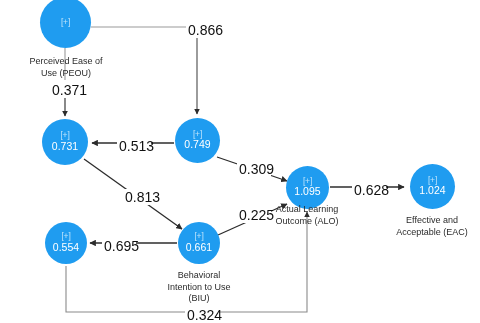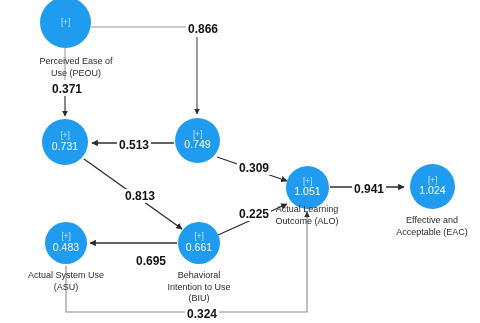--- a/index.html
+++ b/index.html
@@ -49,22 +49,22 @@
   .node-label {
     position: absolute;
     text-align: center;
     font-size: 9px;
     color: #2b2b2b;
     line-height: 1.28;
     white-space: pre-line;
   }
   .edge-label {
     position: absolute;
-    font-size: 12px;
-    font-weight: bold;
+    font-size: 14px;
+    font-weight: normal;
     color: #111111;
     background: #ffffff;
     padding: 0 2px;
     text-align: right;
     white-space: nowrap;
   }
 </style>
 </head>
 <body>
 
@@ -95,21 +95,21 @@
 
     <path d="M 330 187 L 404 187" stroke="#2c2c2c" stroke-width="1.3" fill="none" marker-end="url(#arrow)"></path>
 
     <path d="M 66 266 L 66 312 L 307 312 L 307 212" stroke="#8a8a8a" stroke-width="1.1" fill="none" marker-end="url(#arrow)"></path>
   </svg>
 
   <div class="node" style="left:40px; top:-3px; width:51px; height:51px;">
     <span class="plus">[+]</span>
     <span class="val"></span>
   </div>
-  <div class="node-label" style="left:16px; top:56px; width:120px;">Perceived Ease of
+  <div class="node-label" style="left:6px; top:56px; width:120px;">Perceived Ease of
 Use (PEOU)</div>
 
   <div class="node" style="left:175px; top:118px; width:45px; height:45px;">
     <span class="plus">[+]</span>
     <span class="val">0.749</span>
   </div>
 
   <div class="node" style="left:42px; top:119px; width:46px; height:46px;">
     <span class="plus">[+]</span>
     <span class="val">0.731</span>
@@ -118,50 +118,48 @@
   <div class="node" style="left:178px; top:222px; width:42px; height:42px;">
     <span class="plus">[+]</span>
     <span class="val">0.661</span>
   </div>
   <div class="node-label" style="left:139px; top:270px; width:120px;text-align:center;">Behavioral
 Intention to Use
 (BIU)</div>
 
   <div class="node" style="left:45px; top:222px; width:42px; height:42px;">
     <span class="plus">[+]</span>
-    <span class="val">0.483</span>
+    <span class="val">0.554</span>
   </div>
-  <div class="node-label" style="left:6px; top:270px; width:120px;">Actual System Use
-(ASU)</div>
 
   <div class="node" style="left:286px; top:166px; width:43px; height:43px;">
     <span class="plus">[+]</span>
-    <span class="val">1.051</span>
+    <span class="val">1.095</span>
   </div>
   <div class="node-label" style="left:247px; top:204px; width:120px;">Actual Learning
 Outcome (ALO)</div>
 
   <div class="node" style="left:410px; top:164px; width:45px; height:45px;">
     <span class="plus">[+]</span>
     <span class="val">1.024</span>
   </div>
   <div class="node-label" style="left:372px; top:215px; width:120px;">Effective and
 Acceptable (EAC)</div>
 
   <div class="edge-label" style="left:186px; top:22px; width:30px;">0.866</div>
 
   <div class="edge-label" style="left:50px; top:82px; width:30px;">0.371</div>
 
   <div class="edge-label" style="left:117px; top:138px; width:30px;">0.513</div>
 
   <div class="edge-label" style="left:123px; top:189px; width:30px;">0.813</div>
 
-  <div class="edge-label" style="left:134px; top:238px; width:30px;margin-top:16px;">0.695</div>
+  <div class="edge-label" style="left:102px; top:238px; width:30px;">0.695</div>
 
   <div class="edge-label" style="left:237px; top:161px; width:30px;">0.309</div>
 
   <div class="edge-label" style="left:237px; top:207px; width:30px;">0.225</div>
 
   <div class="edge-label" style="left:185px; top:307px; width:30px;">0.324</div>
 
-  <div class="edge-label" style="left:352px; top:182px; width:30px;">0.941</div>
+  <div class="edge-label" style="left:352px; top:182px; width:30px;">0.628</div>
 
 </div>
 
 </body></html>

